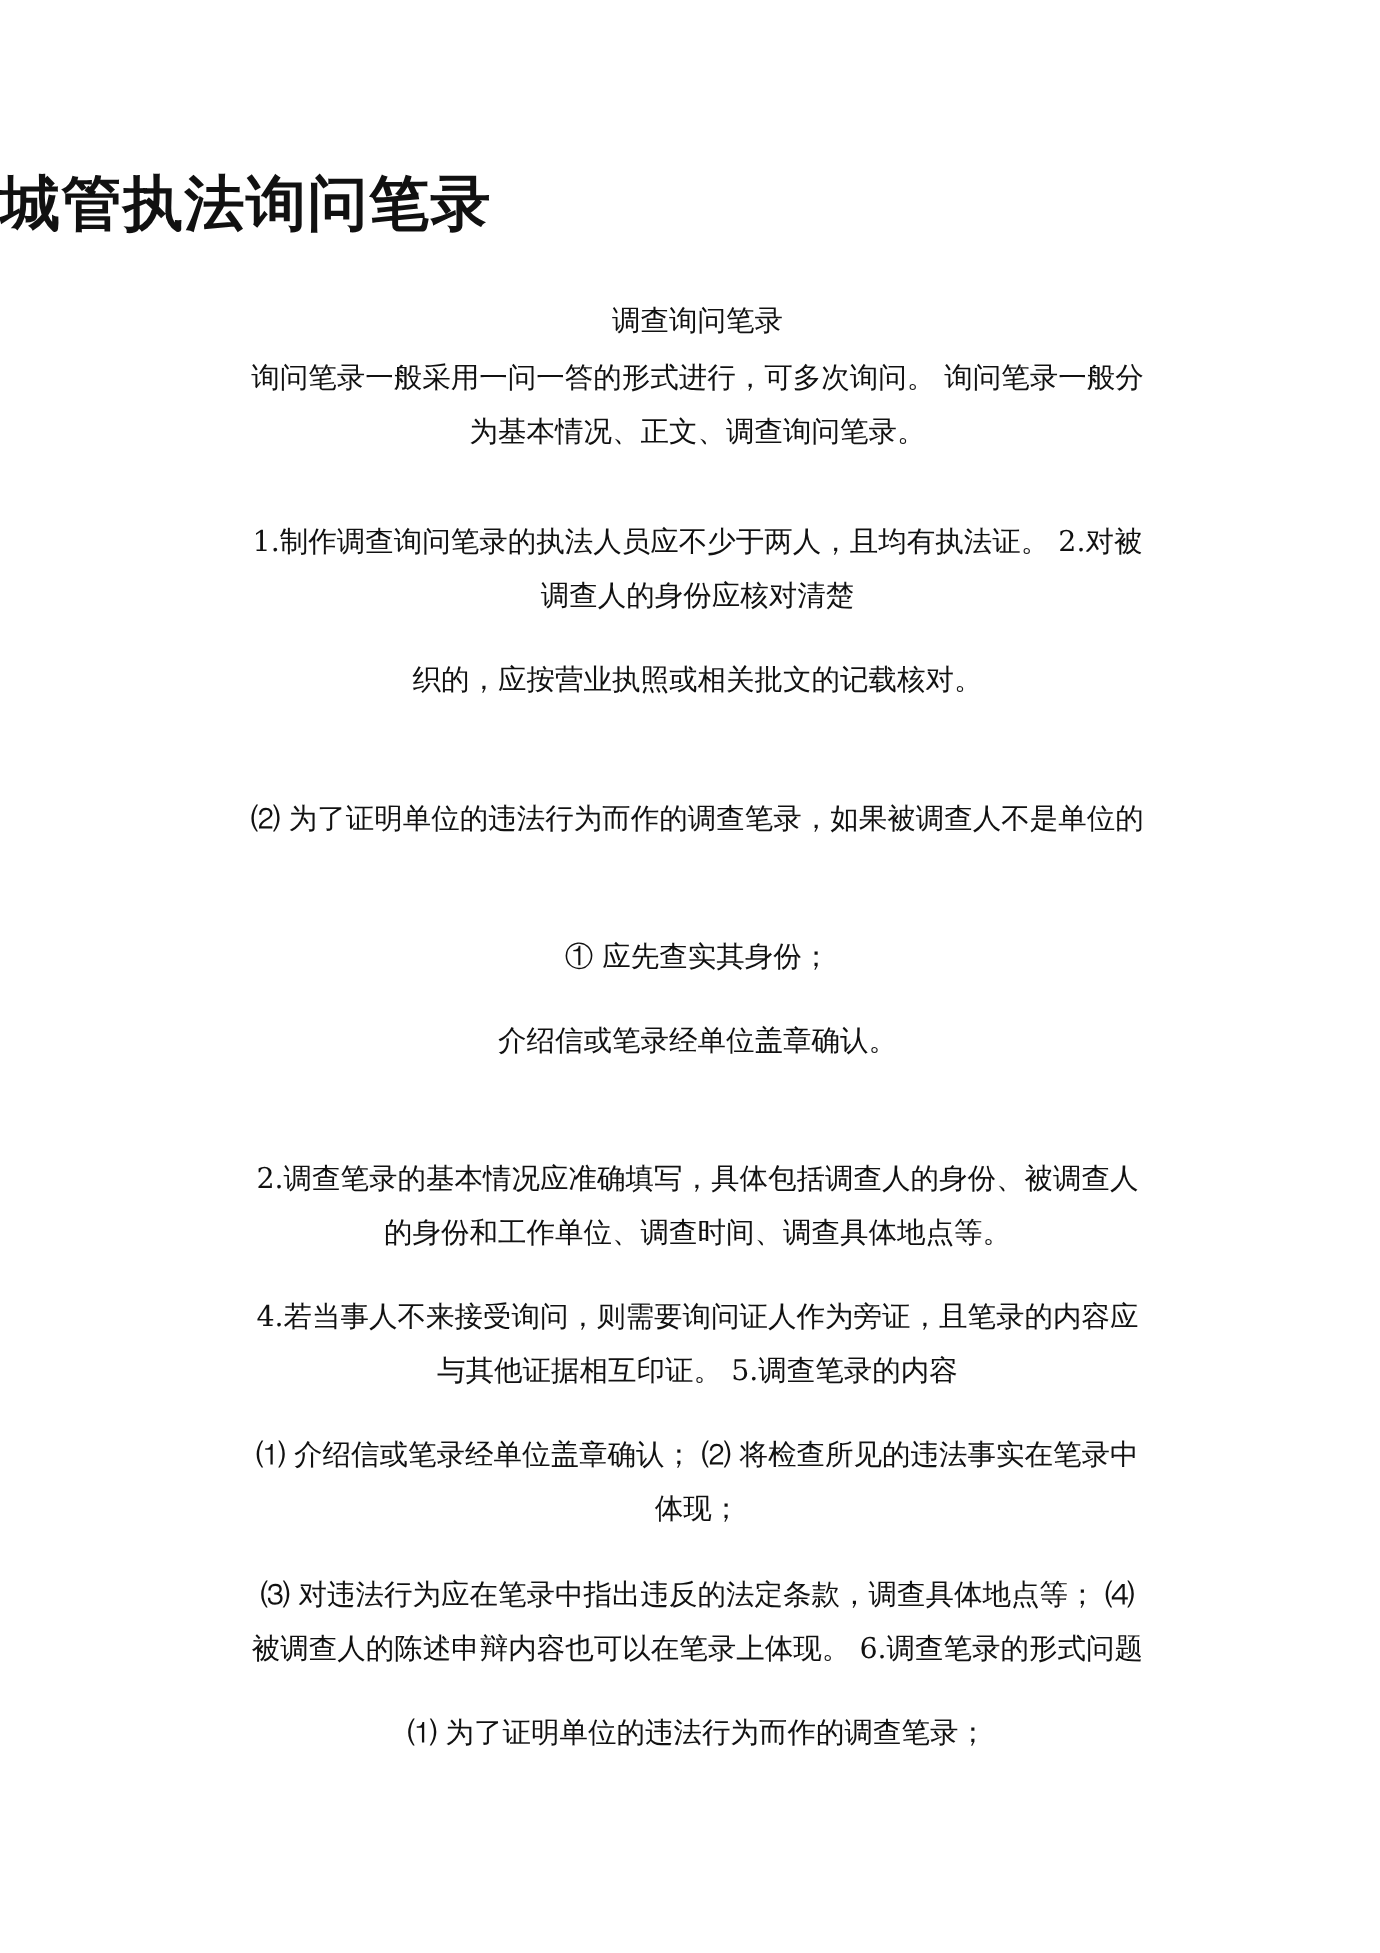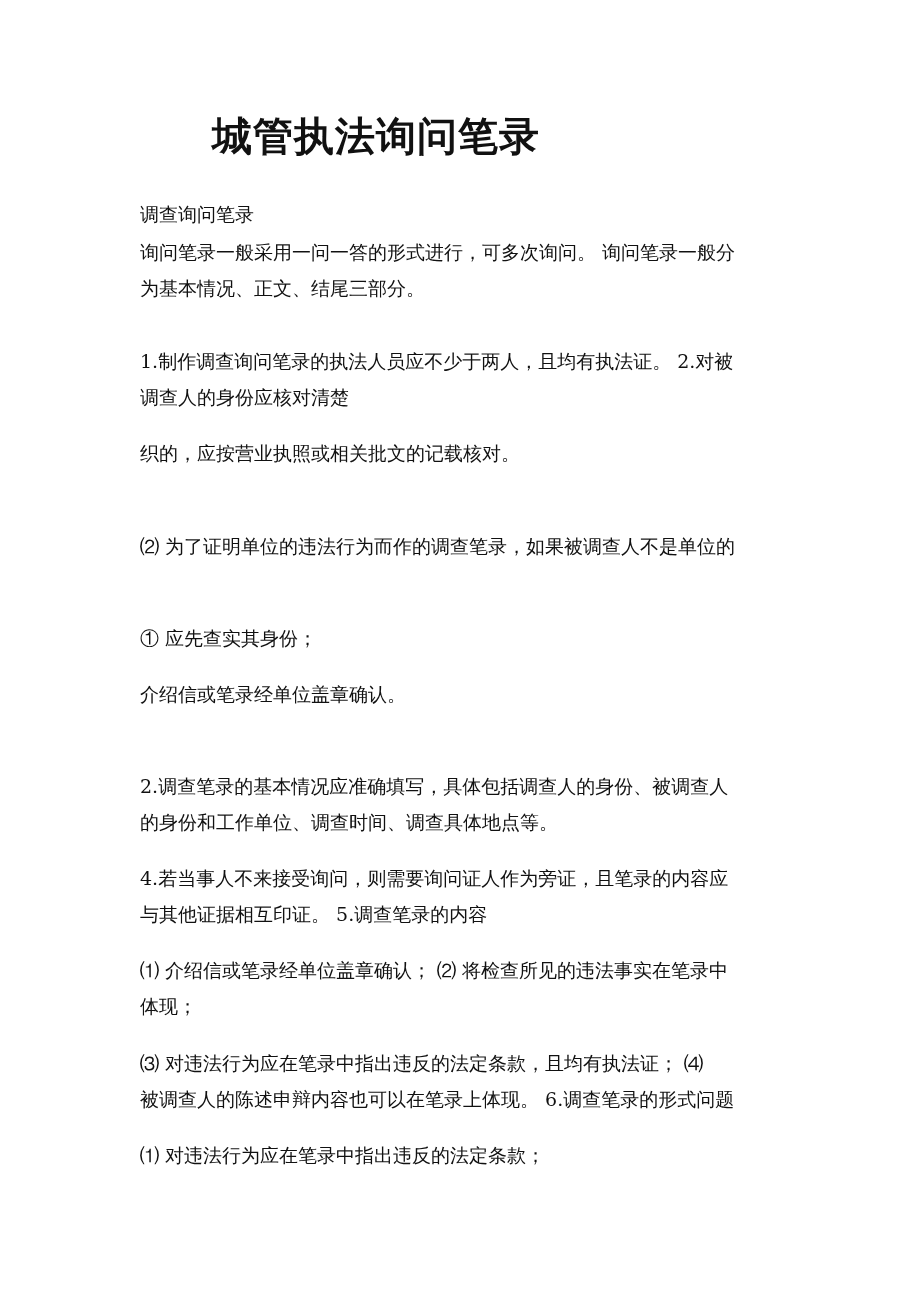--- a/index.html
+++ b/index.html
@@ -1,36 +1,36 @@
 <!DOCTYPE html>
 <html><head>
   <meta charset="utf-8">
   <style>
     html, body { margin: 0; padding: 0; background: #ffffff; }
     body { width: 920px; height: 1302px; position: relative; overflow: hidden;
       font-family: "DejaVu Serif", "Liberation Serif", serif; color: #111111; }
-    .title { position: absolute; top: 108px; left: 0; width: 752px; text-align: center;
+    .title { position: absolute; top: 108px; left: 0; width: 752px; text-align: left;
       font-size: 40px; font-weight: bold; letter-spacing: 1px; line-height: 56px; }
     .para { position: absolute; left: 140px; width: 650px; font-size: 19px; line-height: 36px;
       white-space: nowrap; }
-    .line { display: block; height: 36px; }
+    .line { display: block; height: 36px; text-align: center; }
   </style>
 </head>
 <body>
 
 <div>
   <div class="title">城管执法询问笔录</div>
 
   <div class="para" style="top:196px">
     <span class="line">调查询问笔录</span>
   </div>
 
   <div class="para" style="top:234px">
     <span class="line">询问笔录一般采用一问一答的形式进行，可多次询问。 询问笔录一般分</span>
-    <span class="line">为基本情况、正文、结尾三部分。</span>
+    <span class="line">为基本情况、正文、调查询问笔录。</span>
   </div>
 
   <div class="para" style="top:343px">
     <span class="line"> 1.制作调查询问笔录的执法人员应不少于两人，且均有执法证。  2.对被</span>
     <span class="line">调查人的身份应核对清楚</span>
   </div>
 
   <div class="para" style="top:435px">
     <span class="line">织的，应按营业执照或相关批文的记载核对。</span>
   </div>
@@ -56,20 +56,20 @@
     <span class="line"> 4.若当事人不来接受询问，则需要询问证人作为旁证，且笔录的内容应</span>
     <span class="line">与其他证据相互印证。  5.调查笔录的内容</span>
   </div>
 
   <div class="para" style="top:952px">
     <span class="line">⑴ 介绍信或笔录经单位盖章确认； ⑵ 将检查所见的违法事实在笔录中</span>
     <span class="line">体现；</span>
   </div>
 
   <div class="para" style="top:1045px">
-    <span class="line">⑶ 对违法行为应在笔录中指出违反的法定条款，且均有执法证； ⑷</span>
+    <span class="line">⑶ 对违法行为应在笔录中指出违反的法定条款，调查具体地点等； ⑷</span>
     <span class="line">被调查人的陈述申辩内容也可以在笔录上体现。  6.调查笔录的形式问题</span>
   </div>
 
   <div class="para" style="top:1137px">
-    <span class="line">⑴ 对违法行为应在笔录中指出违反的法定条款；</span>
+    <span class="line">⑴ 为了证明单位的违法行为而作的调查笔录；</span>
   </div>
 </div>
 
 </body></html>

